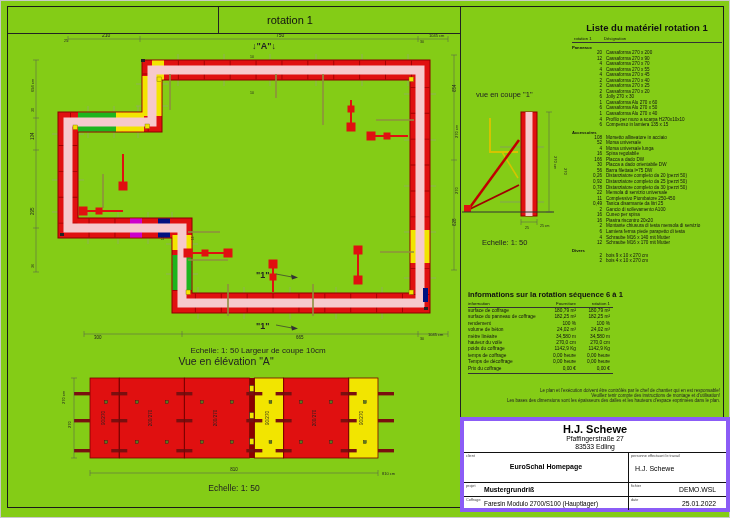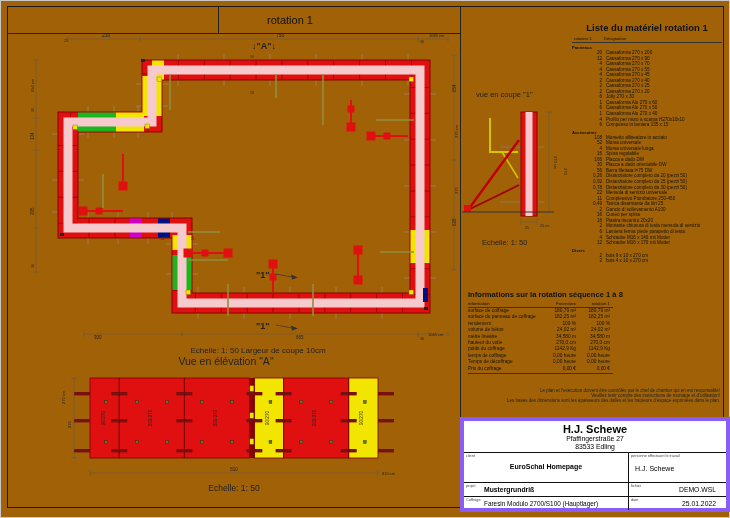--- a/index.html
+++ b/index.html
@@ -1,16 +1,16 @@
 <!DOCTYPE html>
 <html><head>
 <meta charset="utf-8">
 <style>
   html,body{margin:0;padding:0;background:#ececec;font-family:"Liberation Sans",sans-serif;}
-  #sheet{position:relative;width:730px;height:518px;background:#a16207;overflow:hidden;
+  #sheet{position:relative;width:730px;height:518px;background:#84cc16;overflow:hidden;
          box-shadow:0 0 0 1px #c9c9c9 inset;}
   #frame{position:absolute;left:7px;top:6px;width:715px;height:500px;border:1.4px solid #1a1a1a;}
   .abs{position:absolute;}
   
   #top-strip{left:8px;top:7px;width:452px;height:26px;border-bottom:1px solid #222;}
   #top-strip .tick{position:absolute;left:210px;top:0;width:1px;height:26px;background:#222;}
   #rotation-label{position:absolute;left:282px;top:7px;transform:translateX(-50%);
                   font-size:11px;color:#111;}
   
   #col-divider{left:460px;top:7px;width:1px;height:499px;background:#222;}
@@ -505,21 +505,21 @@
           <span class="n">bois 9 x 10 x 270 cm</span>
         </div>
         <div class="mat-row">
           <span class="q">2</span>
           <span class="n">bois 4 x 10 x 270 cm</span>
         </div>
       </div>
   </div>
 
   <div id="info-area" class="abs">
-    <div id="info-title">informations sur la rotation  séquence 1 à 8</div>
+    <div id="info-title">informations sur la rotation  séquence 6 à 1</div>
     <div id="info-head">
       <span class="iname">information</span>
       <span class="ifour">Fourniture</span>
       <span class="irot">rotation 1</span>
     </div>
     <div id="info-body">
         <div class="info-row">
           <span class="iname">surface de coffrage</span>
           <span class="ifour">180,79 m²</span>
           <span class="irot">180,79 m²</span>

